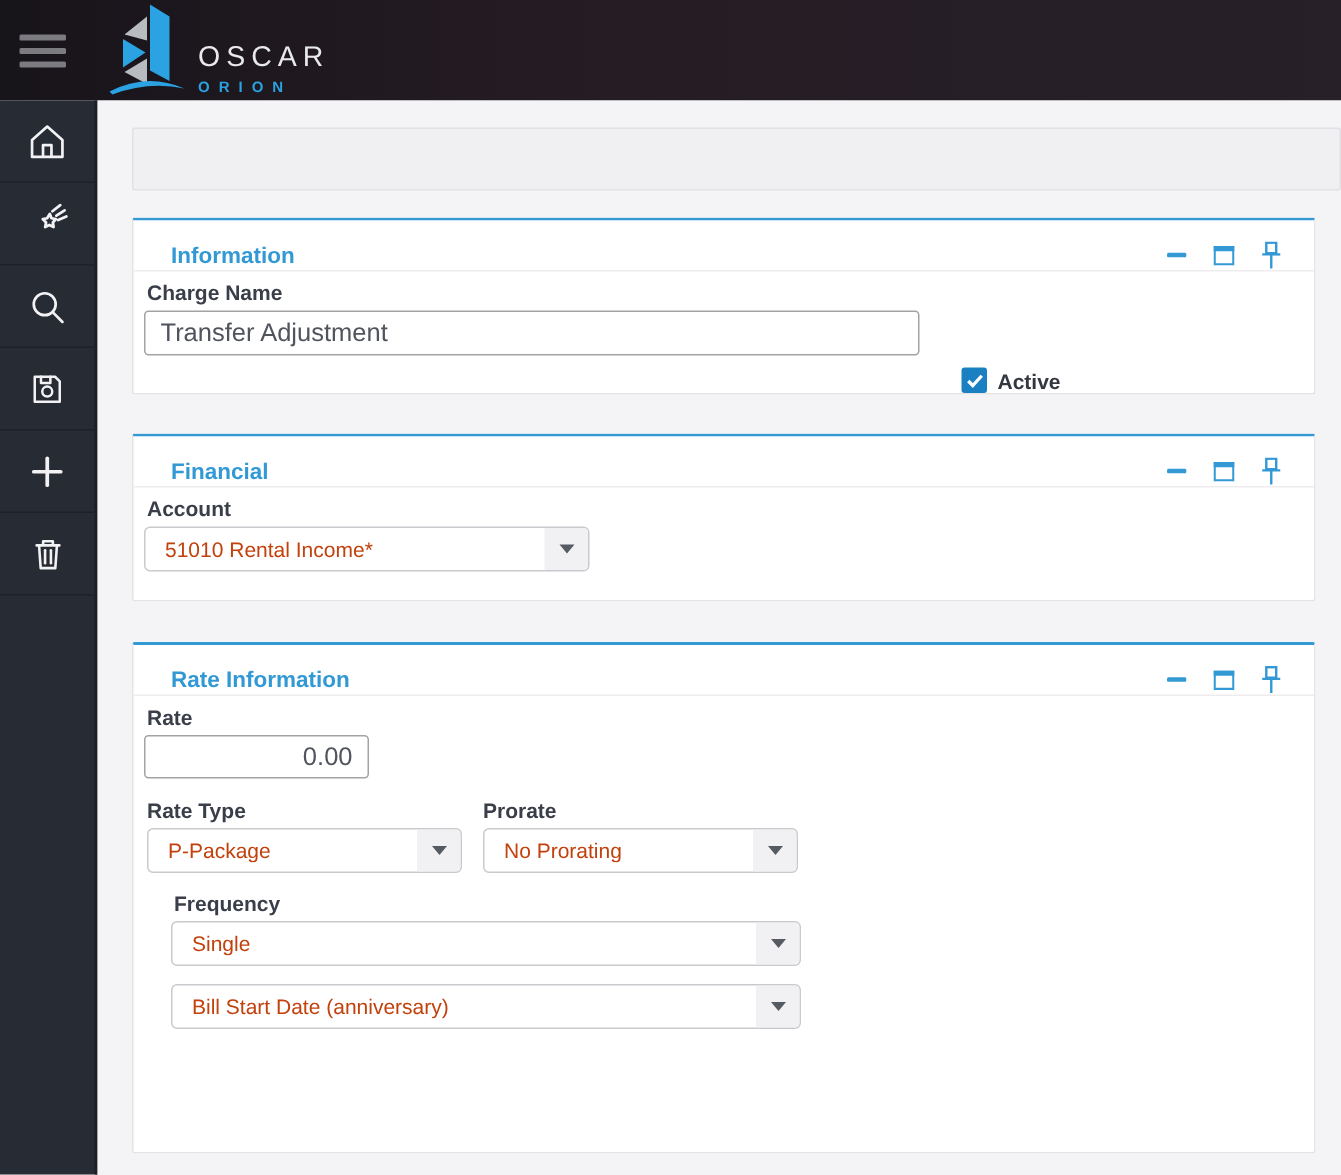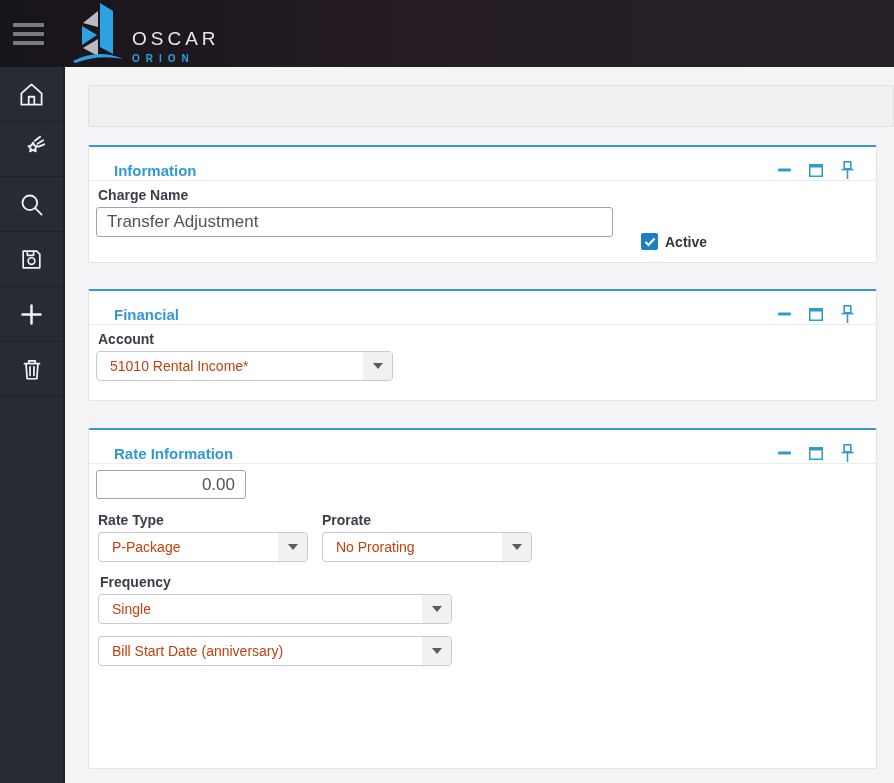--- a/index.html
+++ b/index.html
@@ -49,29 +49,29 @@
   .charge-input { width:517px; }
   .rate-input { width:150px; height:29px; text-align:right; }
 
   .dropdown { height:30px; border:1px solid #c9c9ce; border-radius:4px; background:#fff;
     display:flex; align-items:center; overflow:hidden; cursor:pointer; }
   .dd-value { flex:1; font-size:14px; color:#c2410c; padding-left:13px; white-space:nowrap; overflow:hidden; }
   .dd-arrow { width:29px; align-self:stretch; background:#f1f1f3; display:flex; align-items:center; justify-content:center; }
   .dd-arrow i { display:block; width:0; height:0; border-left:5px solid transparent; border-right:5px solid transparent; border-top:6px solid #565b62; }
   .dd-account { width:297px; }
   .dd-small { width:210px; }
-  .dd-wide { width:354px; }
-
-  .checkbox-group { position:absolute; left:552px; top:52px; display:flex; align-items:center; cursor:pointer; }
+  .dd-wide { width:420px; }
+
+  .checkbox-group { position:absolute; left:552px; top:64px; display:flex; align-items:center; cursor:pointer; }
   .checkbox { width:17px; height:17px; background:#1b80c1; border-radius:2px; display:flex; align-items:center; justify-content:center; }
   .checkbox-label { font-size:14px; font-weight:700; color:#33373f; margin-left:7px; }
 
   .row { display:flex; gap:14px; margin-left:2px; }
   .row .field-label { margin-left:0; }
-  .inner { margin-left:2px; }
+  .inner { margin-left:18px; }
 </style>
 </head>
 <body>
 
 <div class="topbar">
   <div class="hamburger">
     <span></span>
       <span></span>
       <span></span>
   </div>
@@ -207,20 +207,21 @@
             <rect x="0" y="0" width="14" height="3.5" fill="#3399d5"></rect>
           </svg>
         <svg width="13" height="19" viewBox="0 0 13 19">
             <rect x="3.2" y="0.8" width="6.6" height="7" fill="none" stroke="#3399d5" stroke-width="1.6"></rect>
             <line x1="0.5" y1="8.6" x2="12.5" y2="8.6" stroke="#3399d5" stroke-width="1.6"></line>
             <line x1="6.5" y1="9" x2="6.5" y2="18" stroke="#3399d5" stroke-width="1.6"></line>
           </svg>
       </span>
     </div>
     <div class="panel-body">
+      <div class="field-label">Rate</div>
       <input class="text-input rate-input" type="text" value="0.00" style="">
 
       <div class="row gap">
         <div>
           <div class="field-label">Rate Type</div>
           <div class="dropdown dd-small">
             <span class="dd-value">P-Package</span>
             <span class="dd-arrow">
                 <i></i>
               </span>

